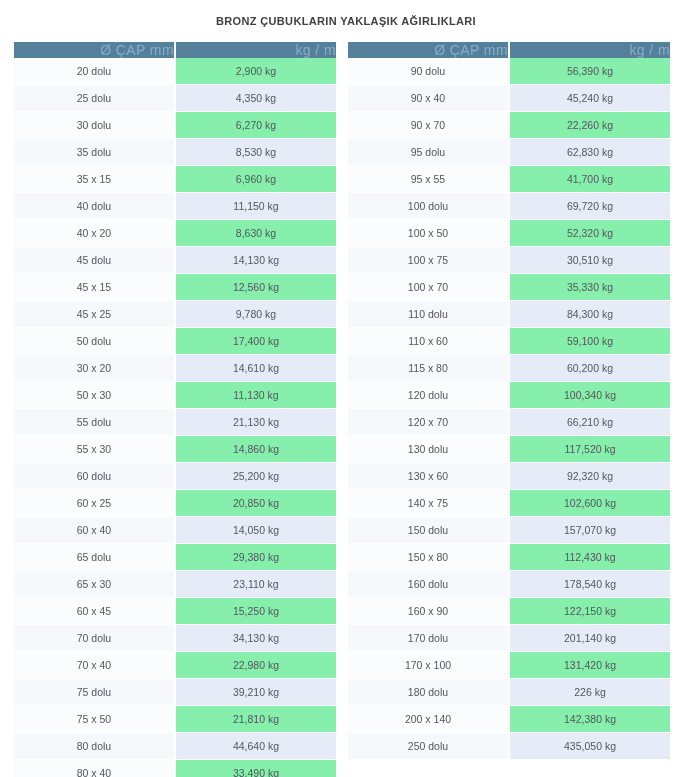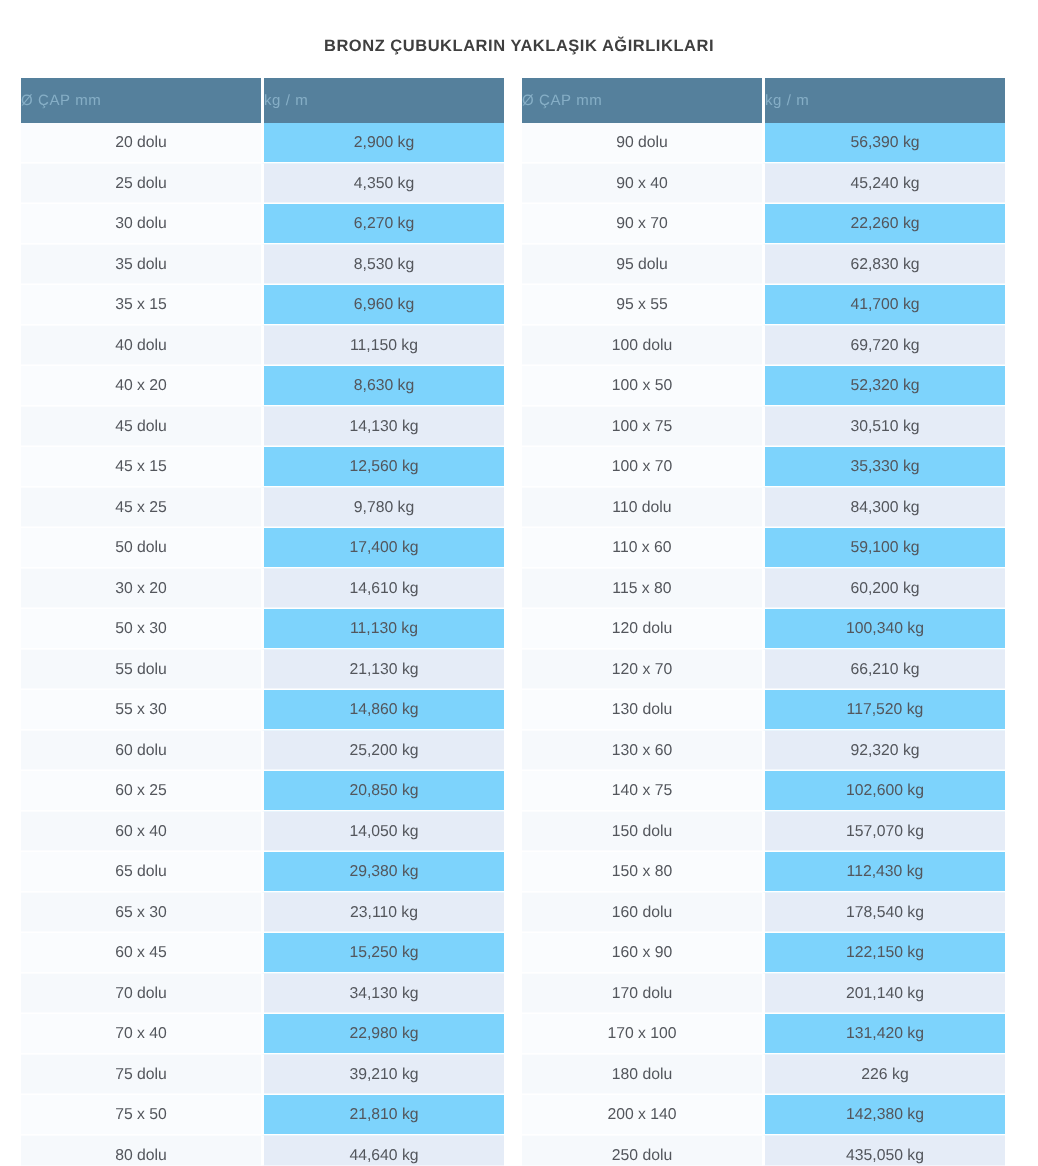--- a/index.html
+++ b/index.html
@@ -13,46 +13,46 @@
     background: #ffffff;
     font-family: "Liberation Sans", sans-serif;
     overflow: hidden;
   }
   #page-title {
     text-align: center;
     font-size: 11px;
     font-weight: bold;
     color: #3f3f3f;
     letter-spacing: 0.35px;
-    padding-top: 24px;
+    padding-top: 14px;
     line-height: 14px;
     height: 14px;
   }
   #tables-wrap {
     display: flex;
     flex-direction: row;
     align-items: flex-start;
     padding: 0 14px;
     margin-top: 14px;
     gap: 12px;
   }
   .wt-table {
     width: 322px;
     border-collapse: collapse;
     table-layout: fixed;
   }
   .wt-table thead th {
     background: #55809c;
     color: #86aec6;
-    font-size: 10px;
+    font-size: 14px;
     font-weight: normal;
     letter-spacing: 0.4px;
-    height: 30px;
+    height: 14px;
     padding: 0;
-    text-align: left;
+    text-align: right;
     vertical-align: middle;
     border: none;
   }
   .wt-table thead th.col-dia {
     border-right: 2px solid #ffffff;
   }
   .wt-table tbody td {
     font-size: 10.5px;
     color: #53565c;
     height: 26px;
@@ -60,21 +60,21 @@
     text-align: center;
     vertical-align: middle;
     border: none;
     border-bottom: 1px solid #ffffff;
   }
   .wt-table tbody td.c-dia {
     background: #fafcfe;
     border-right: 2px solid #ffffff;
   }
   .wt-table tbody td.c-w {
-    background: #7dd3fc;
+    background: #86efac;
   }
   .wt-table tbody tr:nth-child(even) td.c-dia {
     background: #f6f9fc;
   }
   .wt-table tbody tr:nth-child(even) td.c-w {
     background: #e5ecf7;
   }
 </style>
 </head>
 <body>

